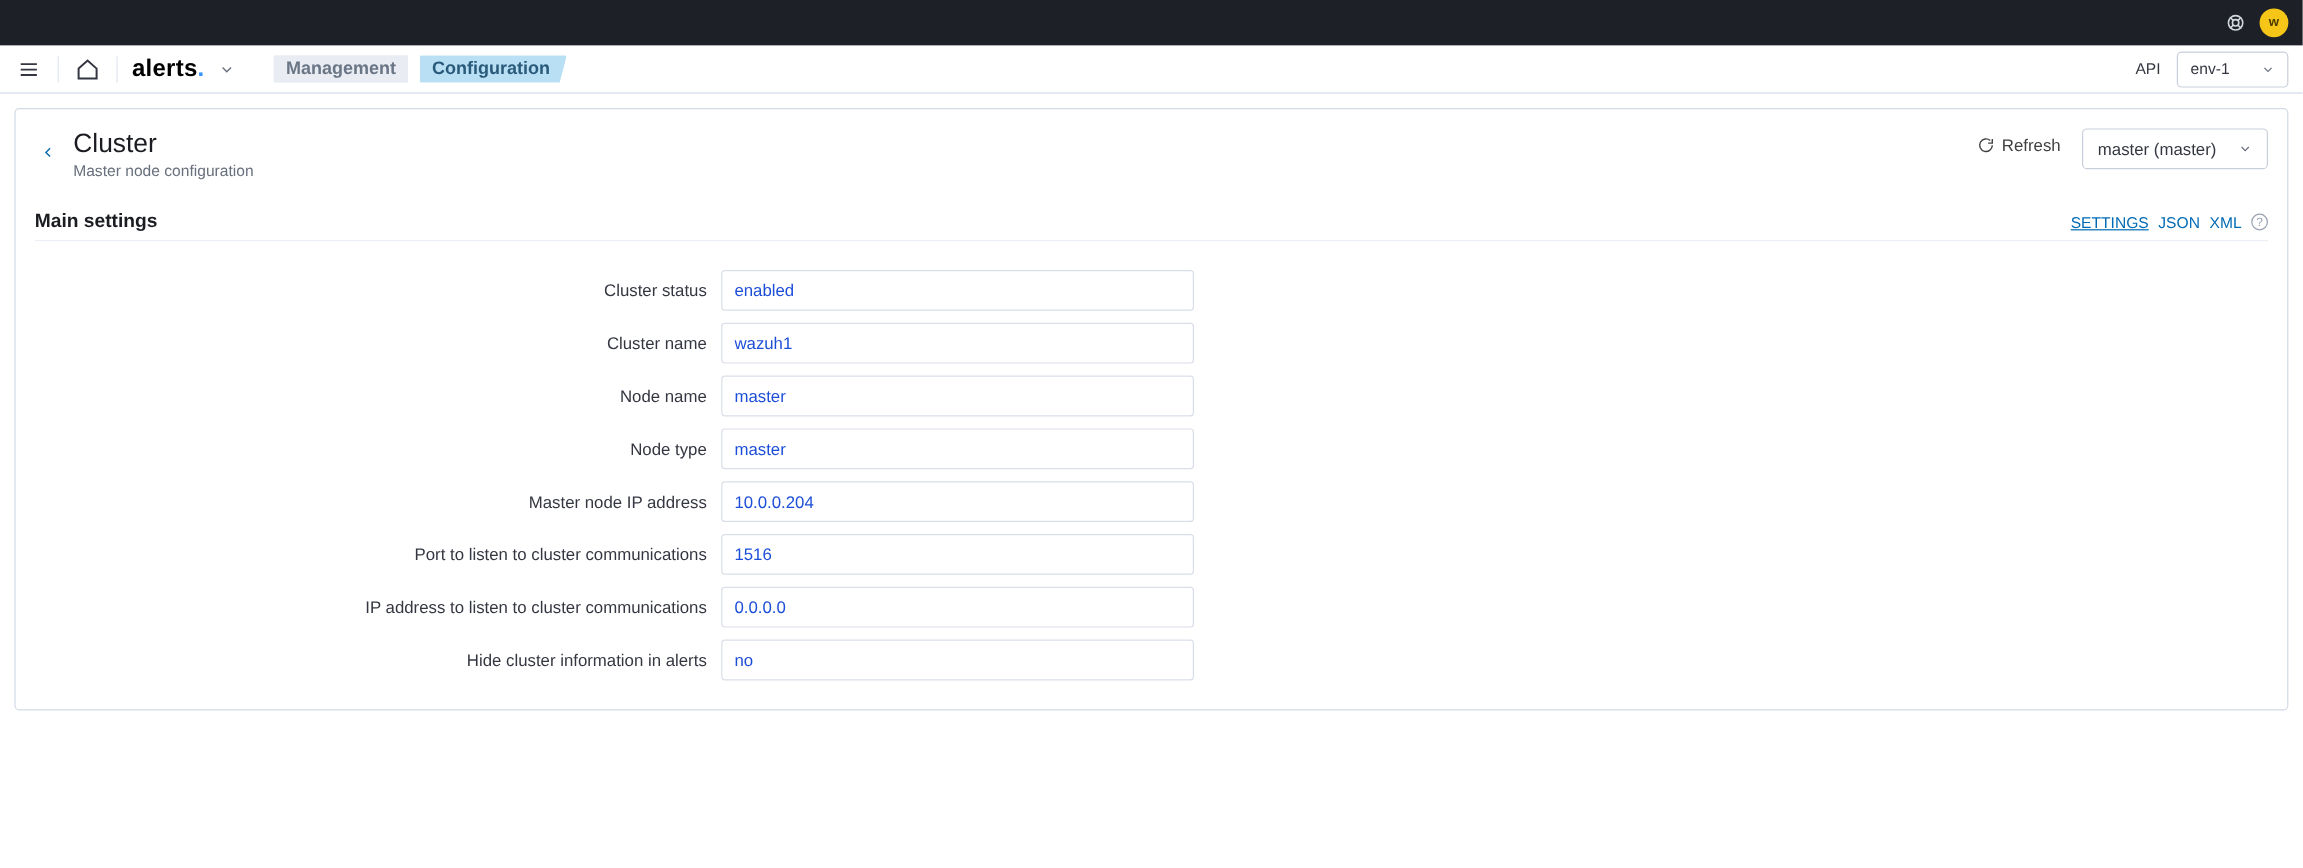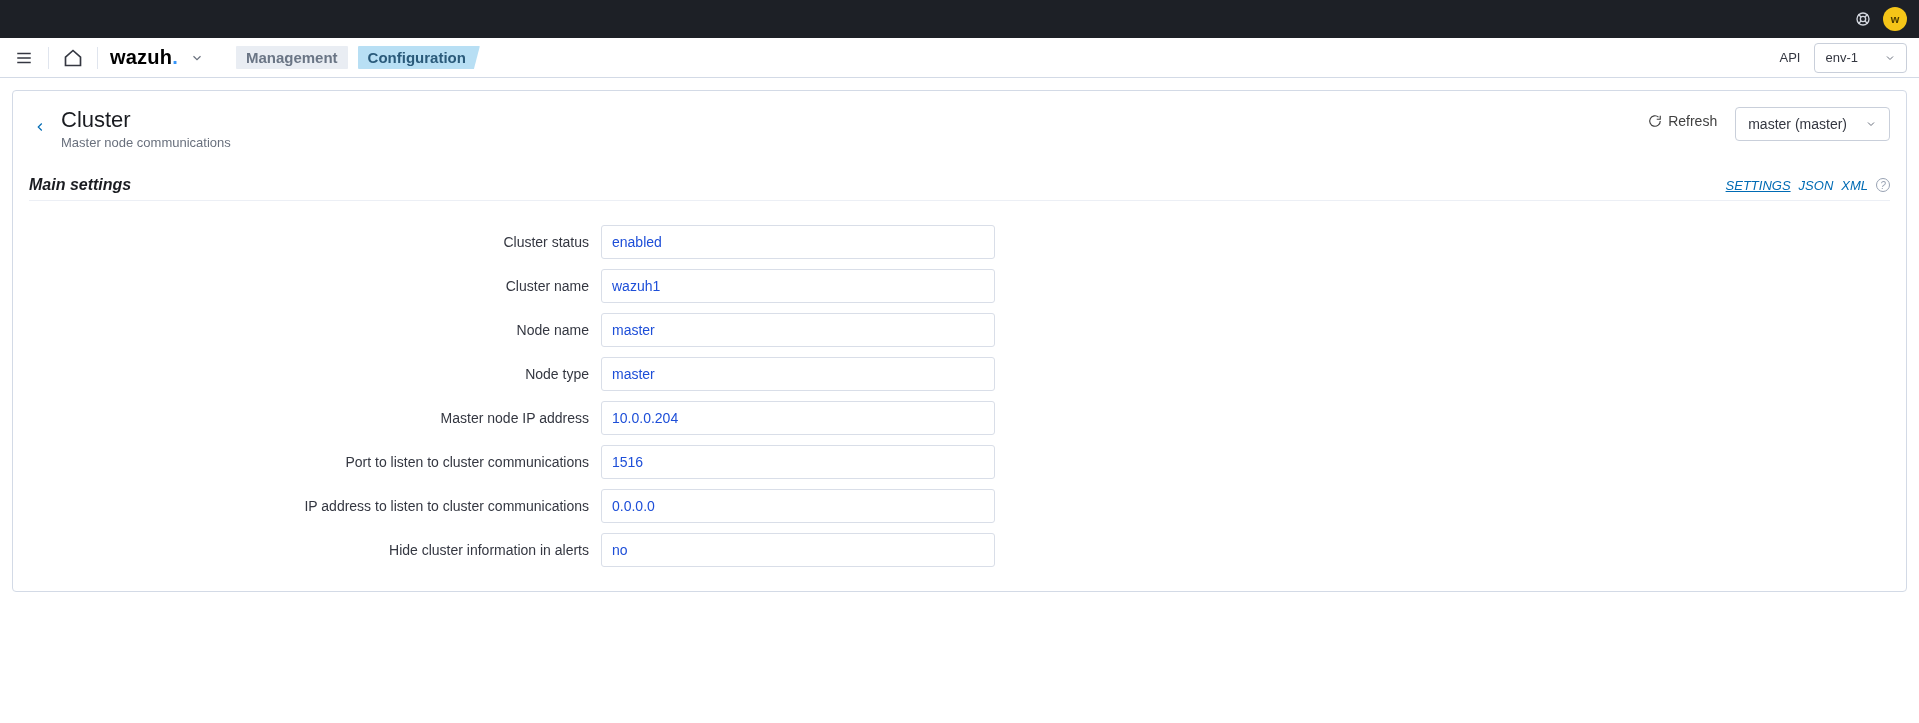--- a/index.html
+++ b/index.html
@@ -100,21 +100,20 @@
     height:34px; border:1px solid #c9cfda; border-radius:4px;
     display:flex; align-items:center; gap:18px; padding:0 12px;
     font-size:14px; color:#343741; cursor:pointer; background:#fff; min-width:140px;
     justify-content:space-between;
   }
   .section-row{
     display:flex; align-items:center; justify-content:space-between;
     margin-top:26px;
     border-bottom:1px solid #eceff5;
     padding-bottom:6px;
-    font-style:italic;
   }
   .section-title{font-size:16px; font-weight:600; color:#1a1c21;}
   .view-switch{display:flex;align-items:center;gap:8px;font-size:13px;}
   .view-switch a{color:#006bb4; text-decoration:none; cursor:pointer;}
   .view-switch a.active{text-decoration:underline;}
   .help-icon{width:14px;height:14px;border:1px solid #98a2b3;border-radius:50%;display:flex;align-items:center;justify-content:center;font-size:10px;color:#98a2b3;cursor:pointer;}
   
   .form{
     display:flex;flex-direction:column;gap:10px;
     margin-top:24px;
@@ -167,21 +166,21 @@
     </svg>
   </button>
   <span class="vsep"></span>
   <button class="icon-btn">
     <svg width="20" height="20" viewBox="0 0 24 24" fill="none" stroke="currentColor" stroke-width="2">
       <path d="M3 11 L12 3 L21 11 V21 H3 Z"></path>
     </svg>
   </button>
   <span class="vsep"></span>
   <span class="logo">
-    <span>wazuh</span>
+    <span>alerts</span>
       <span class="dot">.</span>
   </span>
   <span class="chev-down">
     <svg width="14" height="14" viewBox="0 0 24 24" fill="none" stroke="currentColor" stroke-width="2">
         <polyline points="6 9 12 15 18 9"></polyline>
       </svg>
   </span>
   <span style="width:10px"></span>
   <span class="crumb inactive">Management</span>
   <span class="crumb active">Configuration</span>
@@ -197,21 +196,21 @@
 
 <div class="panel">
   <div class="panel-header">
     <button class="back-btn">
       <svg width="14" height="14" viewBox="0 0 24 24" fill="none" stroke="currentColor" stroke-width="2">
           <polyline points="15 18 9 12 15 6"></polyline>
         </svg>
     </button>
     <div class="titles">
       <div class="page-title">Cluster</div>
-      <div class="page-subtitle">Master node communications</div>
+      <div class="page-subtitle">Master node configuration</div>
     </div>
     <span class="panel-header-spacer"></span>
     <button class="refresh-btn">
       <svg width="14" height="14" viewBox="0 0 24 24" fill="none" stroke="currentColor" stroke-width="2">
         <path d="M21 12a9 9 0 1 1-3-6.7"></path>
           <polyline points="21 3 21 9 15 9"></polyline>
       </svg>
       <span>Refresh</span>
     </button>
     <div class="node-select">

